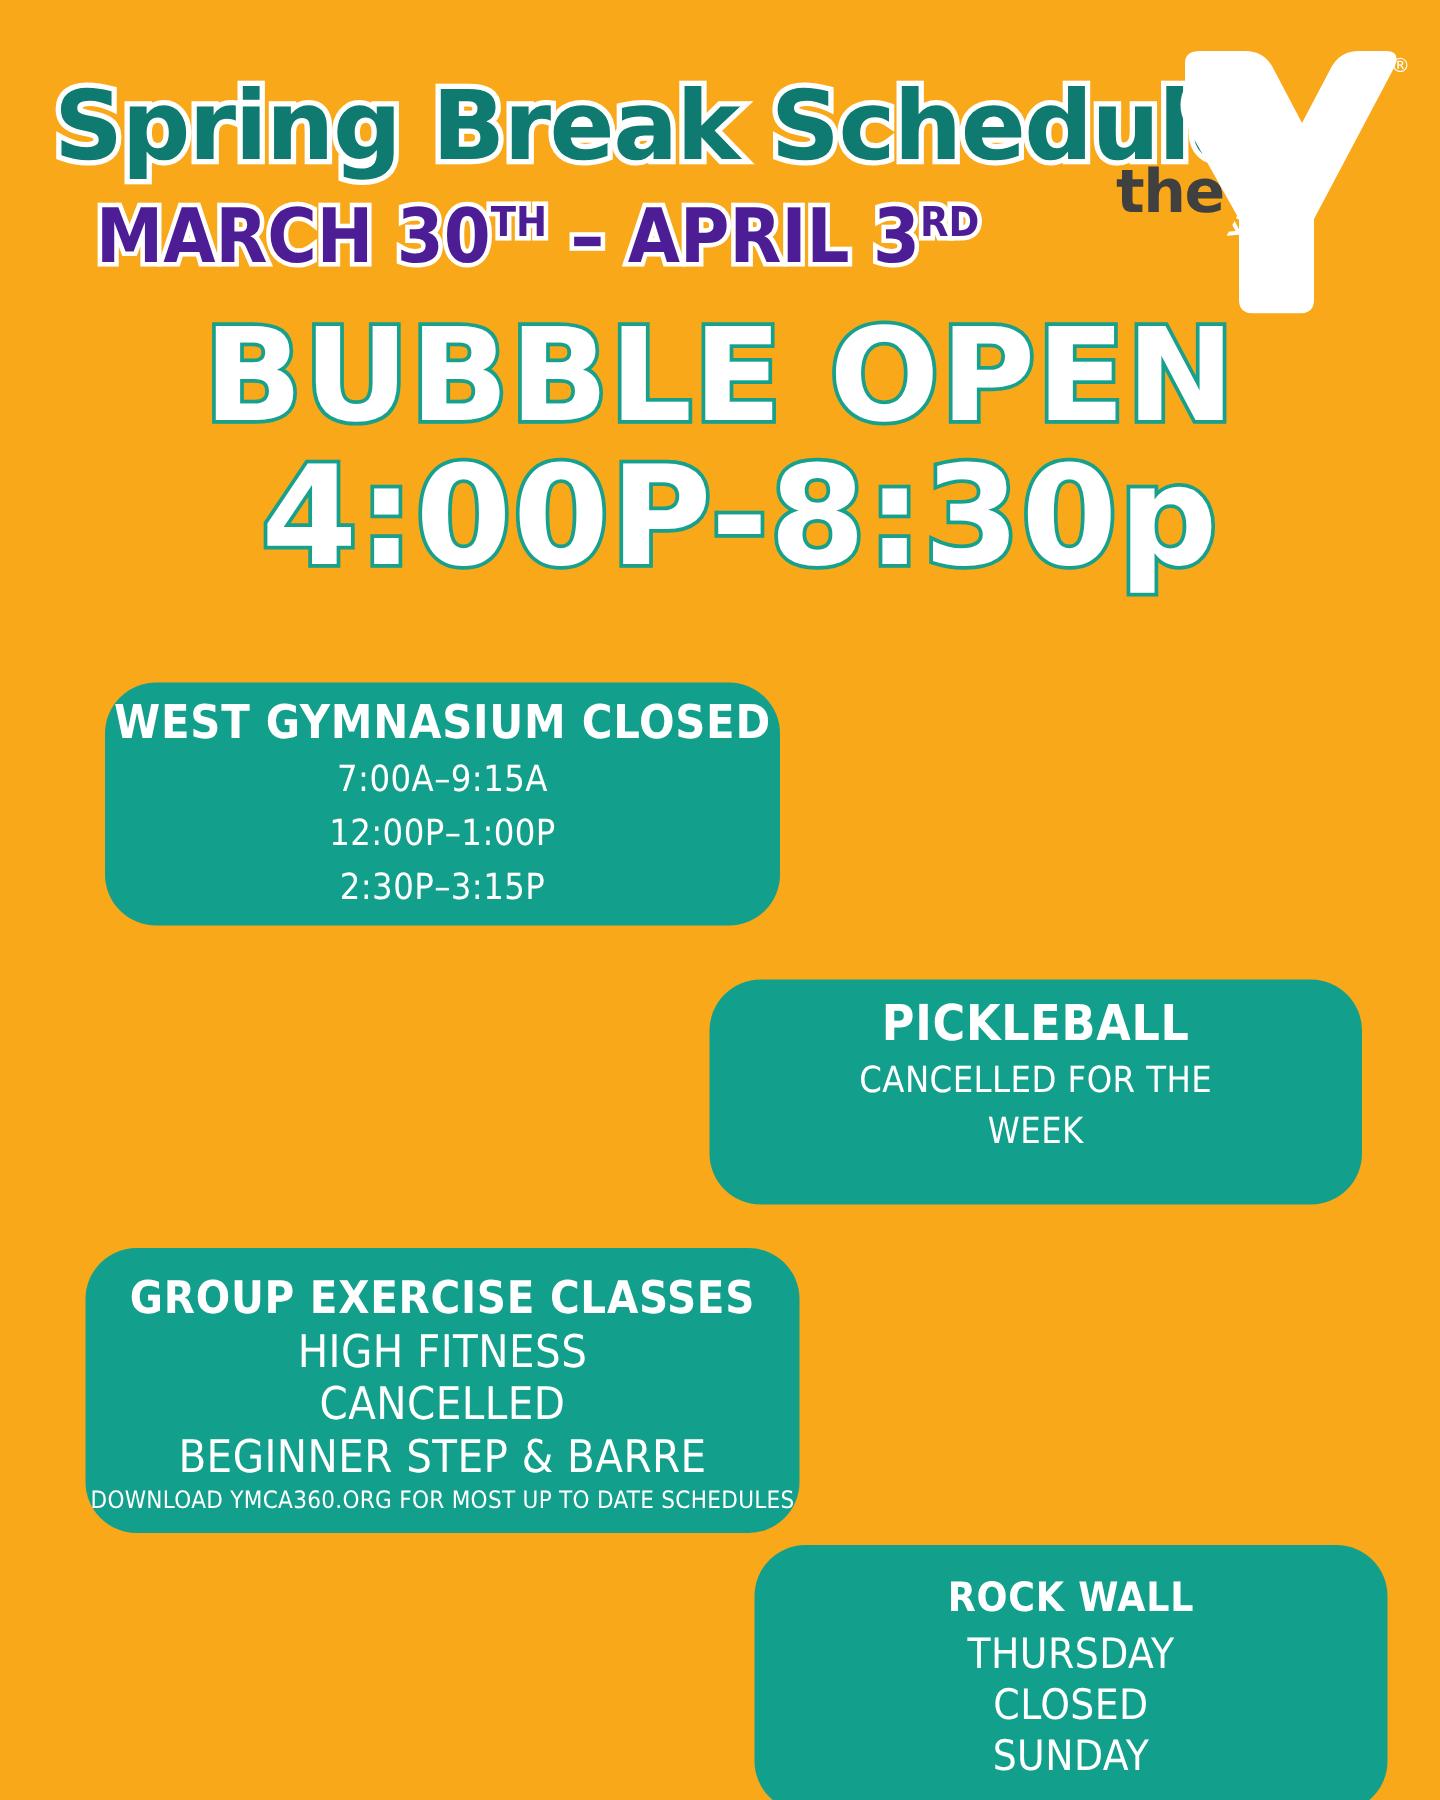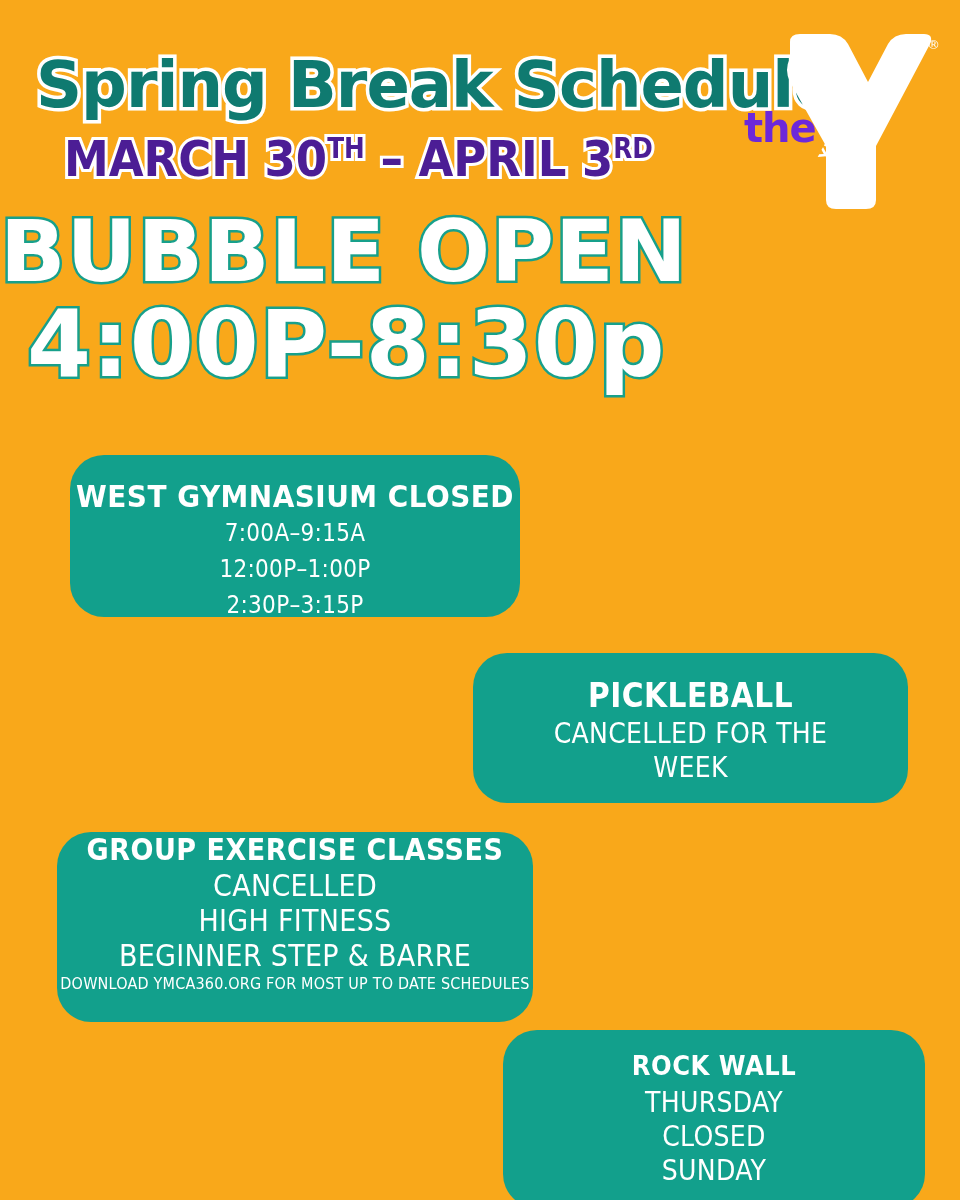--- a/index.html
+++ b/index.html
@@ -49,21 +49,21 @@
     margin-top:2px;
     padding-left:28px;
   }
   .poster-dates sup { font-size:0.55em; vertical-align:super; }
 
   
   .logo { position:absolute; right:24px; top:34px; width:200px; height:175px; }
 
   .logo-the {
     position:absolute; left:8px; top:74px;
-    color:#6d28d9;
+    color:#404040;
     font-family:"DejaVu Sans", sans-serif;
     font-weight:bold;
     font-size:40px;
     line-height:40px;
     letter-spacing:-1px;
   }
 
   .logo-y { position:absolute; left:48px; top:0; width:150px; height:175px; }
 
   .logo-reg {
@@ -79,21 +79,21 @@
     color:#FFFFFF;
     font-family:"DejaVu Sans", sans-serif;
     font-weight:bold;
     font-size:15px;
     letter-spacing:1px;
     transform:rotate(-62deg);
     transform-origin:left bottom;
   }
 
   
-  .hero { position:absolute; left:0; top:205px; width:960px; text-align:left; }
+  .hero { position:absolute; left:0; top:205px; width:960px; text-align:center; }
 
   .hero-line {
     font-family:"DejaVu Sans", sans-serif;
     font-weight:bold;
     font-size:86px;
     line-height:92px;
     letter-spacing:1px;
     color:#FFFFFF;
     -webkit-text-stroke:5px #17A08B;
     paint-order:stroke fill;
@@ -101,21 +101,21 @@
   }
   .hero-line.second { font-size:92px; line-height:96px;margin-left:27px; }
 
   
   .card {
     position:absolute;
     background:#12A08C;
     border-radius:34px;
     color:#FFFFFF;
     text-align:center;
-    padding-top:22px;
+    padding-top:8px;
   }
 
   .card-title {
     font-family:"DejaVu Sans Condensed","DejaVu Sans", sans-serif;
     font-weight:bold;
     font-size:31px;
     line-height:38px;
     letter-spacing:0.5px;
     white-space:nowrap;
   }
@@ -133,29 +133,29 @@
     font-family:"DejaVu Sans Condensed","DejaVu Sans", sans-serif;
     font-weight:normal;
     font-size:16px;
     line-height:22px;
     letter-spacing:0.2px;
     white-space:nowrap;
   }
 
   #card-west      { left:70px;  top:455px;  width:450px; height:162px; }
   #card-pickle    { left:473px; top:653px;  width:435px; height:150px; }
-  #card-group     { left:57px;  top:832px;  width:476px; height:190px; padding-top:0; }
+  #card-group     { left:57px;  top:832px;  width:476px; height:190px; padding-top:16px; }
   #card-rock      { left:503px; top:1030px; width:422px; height:178px; padding-top:16px; }
 
   #card-group .card-title { font-size:30px; line-height:36px; }
   #card-group .card-line  { font-size:30px; line-height:35px; }
   #card-rock  .card-title { font-size:27px; line-height:40px; }
   #card-rock  .card-line  { font-size:28px; line-height:34px; }
   #card-pickle .card-title{ font-size:33px; line-height:42px; }
-  #card-pickle .card-line { font-size:28px; line-height:34px; }
+  #card-pickle .card-line { font-size:24px; line-height:34px; }
 </style>
 </head>
 <body>
 
 <div id="poster">
 
   <div class="header">
 
     <div class="title-block">
       <div class="poster-title">Spring Break Schedule</div>
@@ -190,22 +190,22 @@
   </div>
 
   <div class="card" id="card-pickle">
     <div class="card-title">PICKLEBALL</div>
     <div class="card-line">CANCELLED FOR THE</div>
     <div class="card-line">WEEK</div>
   </div>
 
   <div class="card" id="card-group">
     <div class="card-title">GROUP EXERCISE CLASSES</div>
+    <div class="card-line">HIGH FITNESS</div>
     <div class="card-line">CANCELLED</div>
-    <div class="card-line">HIGH FITNESS</div>
     <div class="card-line">BEGINNER STEP &amp; BARRE</div>
     <div class="card-note">DOWNLOAD YMCA360.ORG FOR MOST UP TO DATE SCHEDULES</div>
   </div>
 
   <div class="card" id="card-rock">
     <div class="card-title">ROCK WALL</div>
     <div class="card-line">THURSDAY</div>
     <div class="card-line">CLOSED</div>
     <div class="card-line">SUNDAY</div>
   </div>

